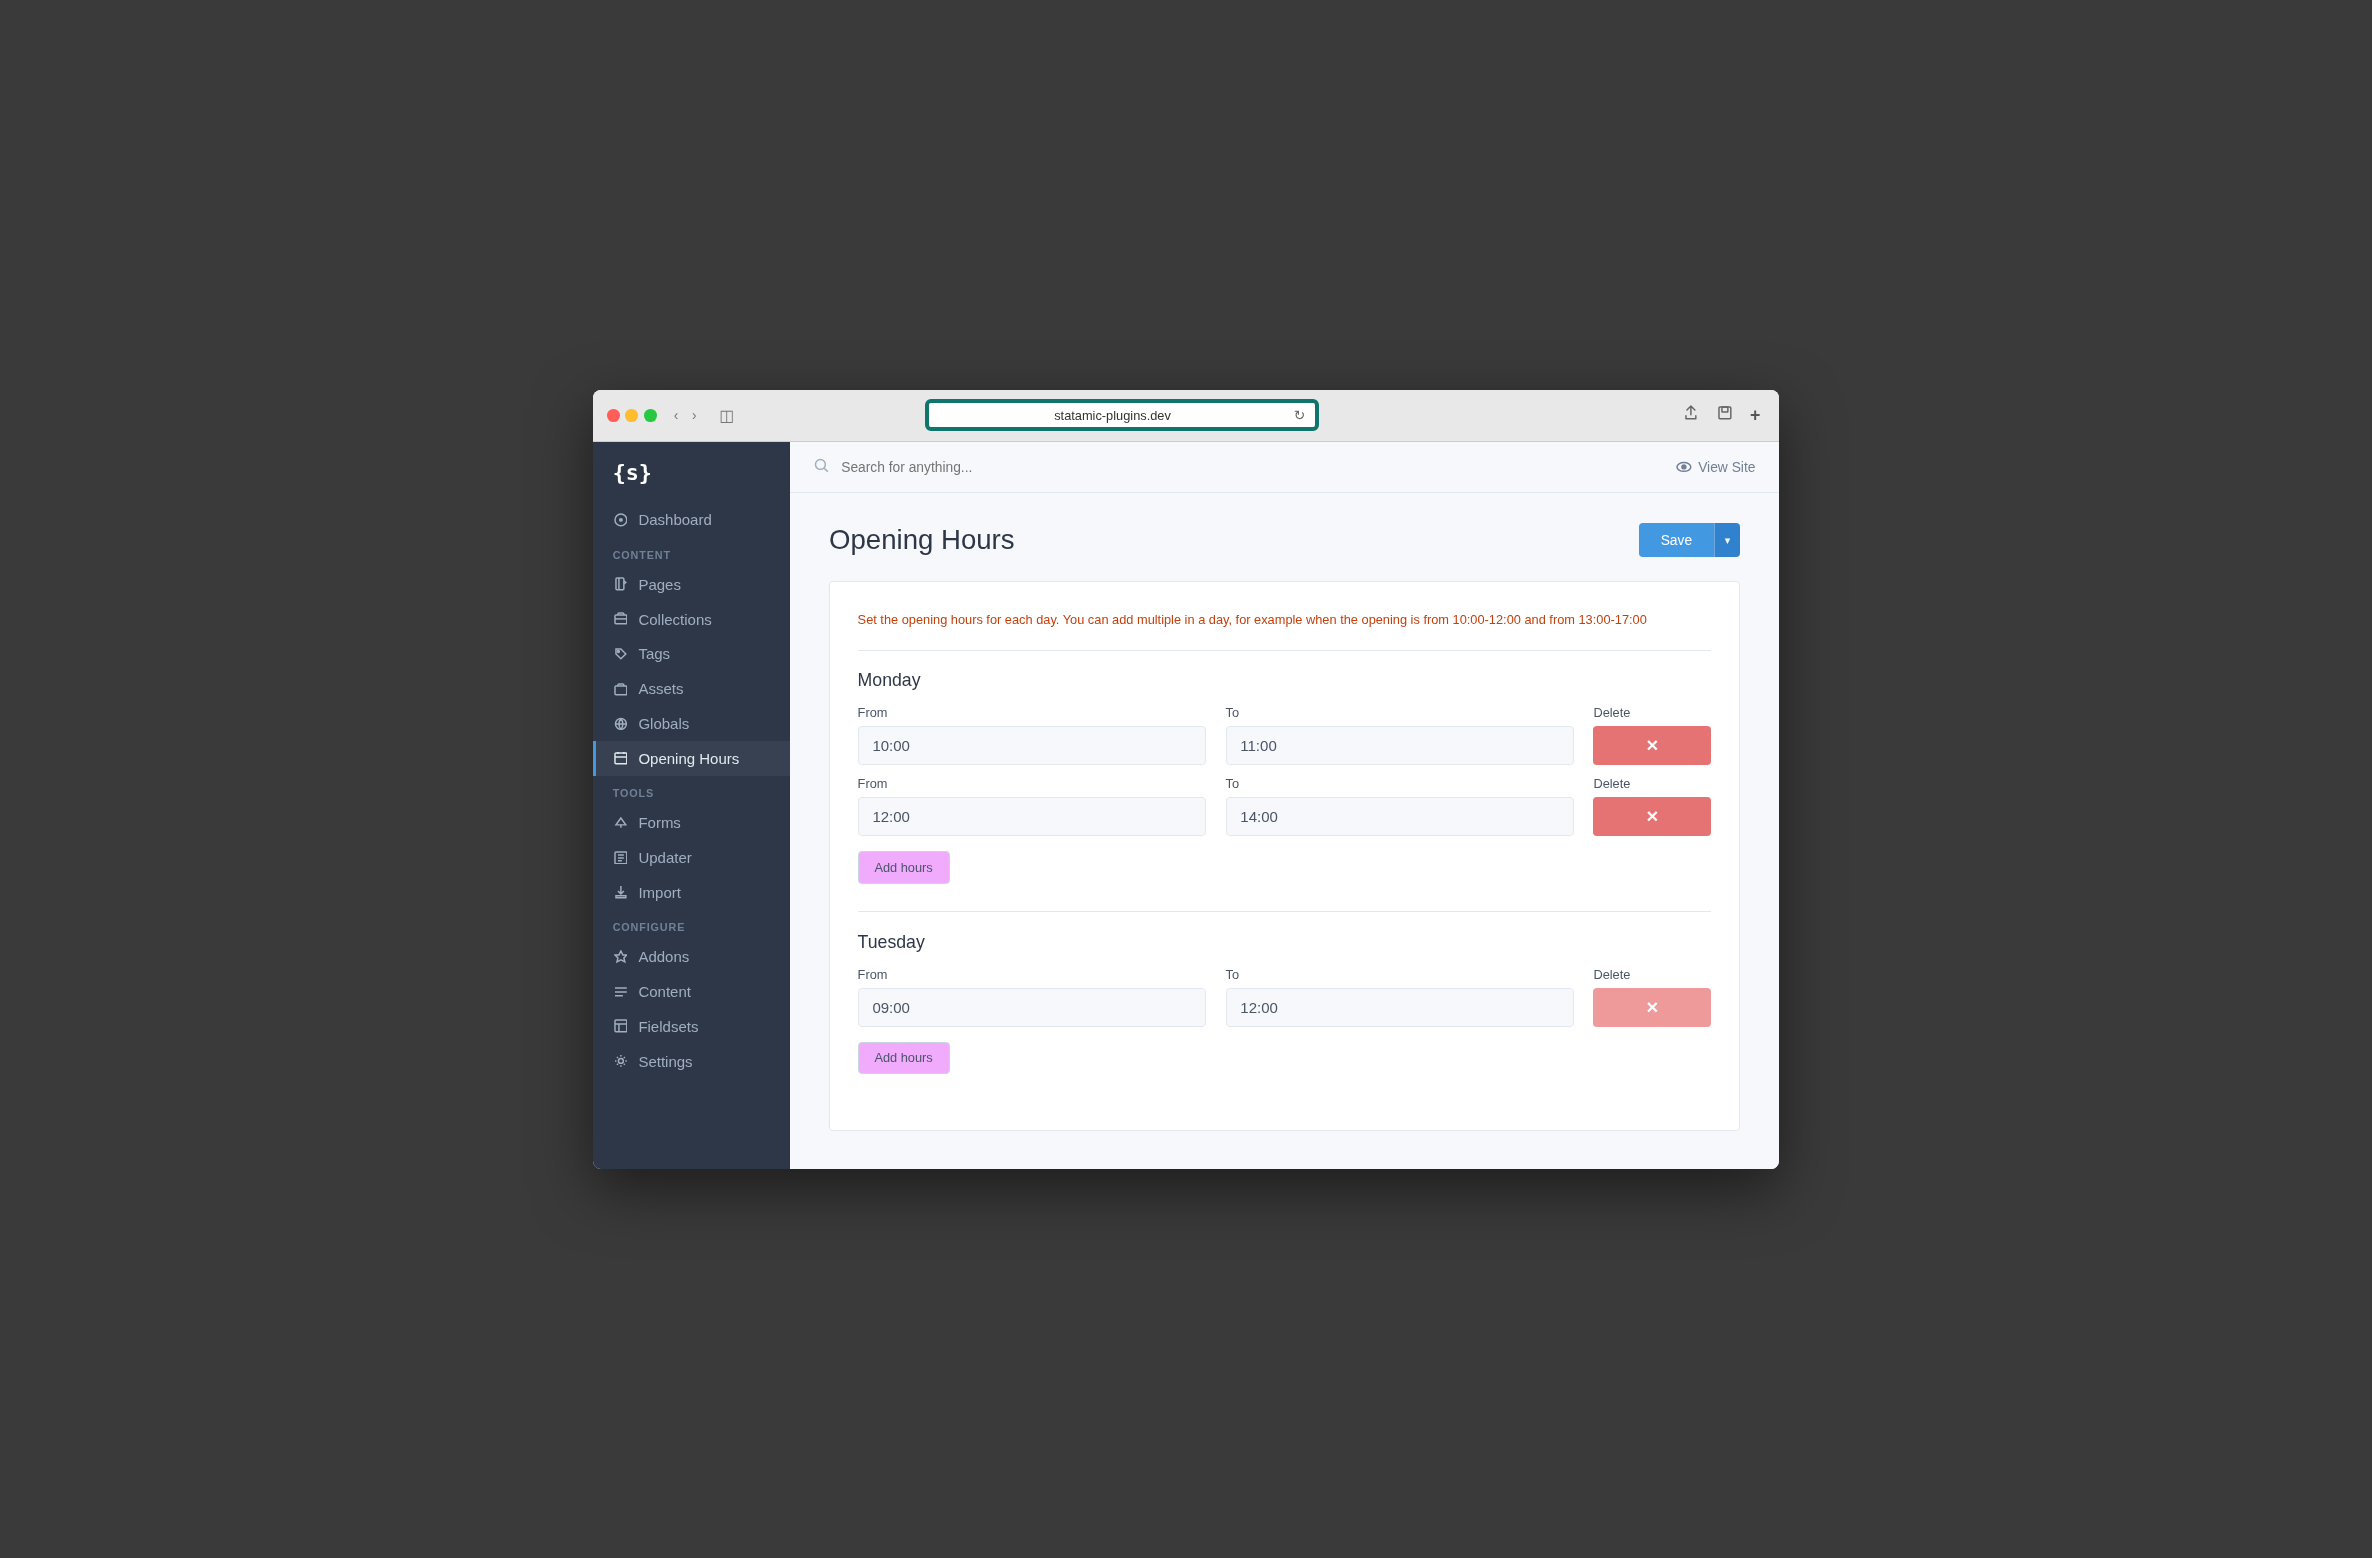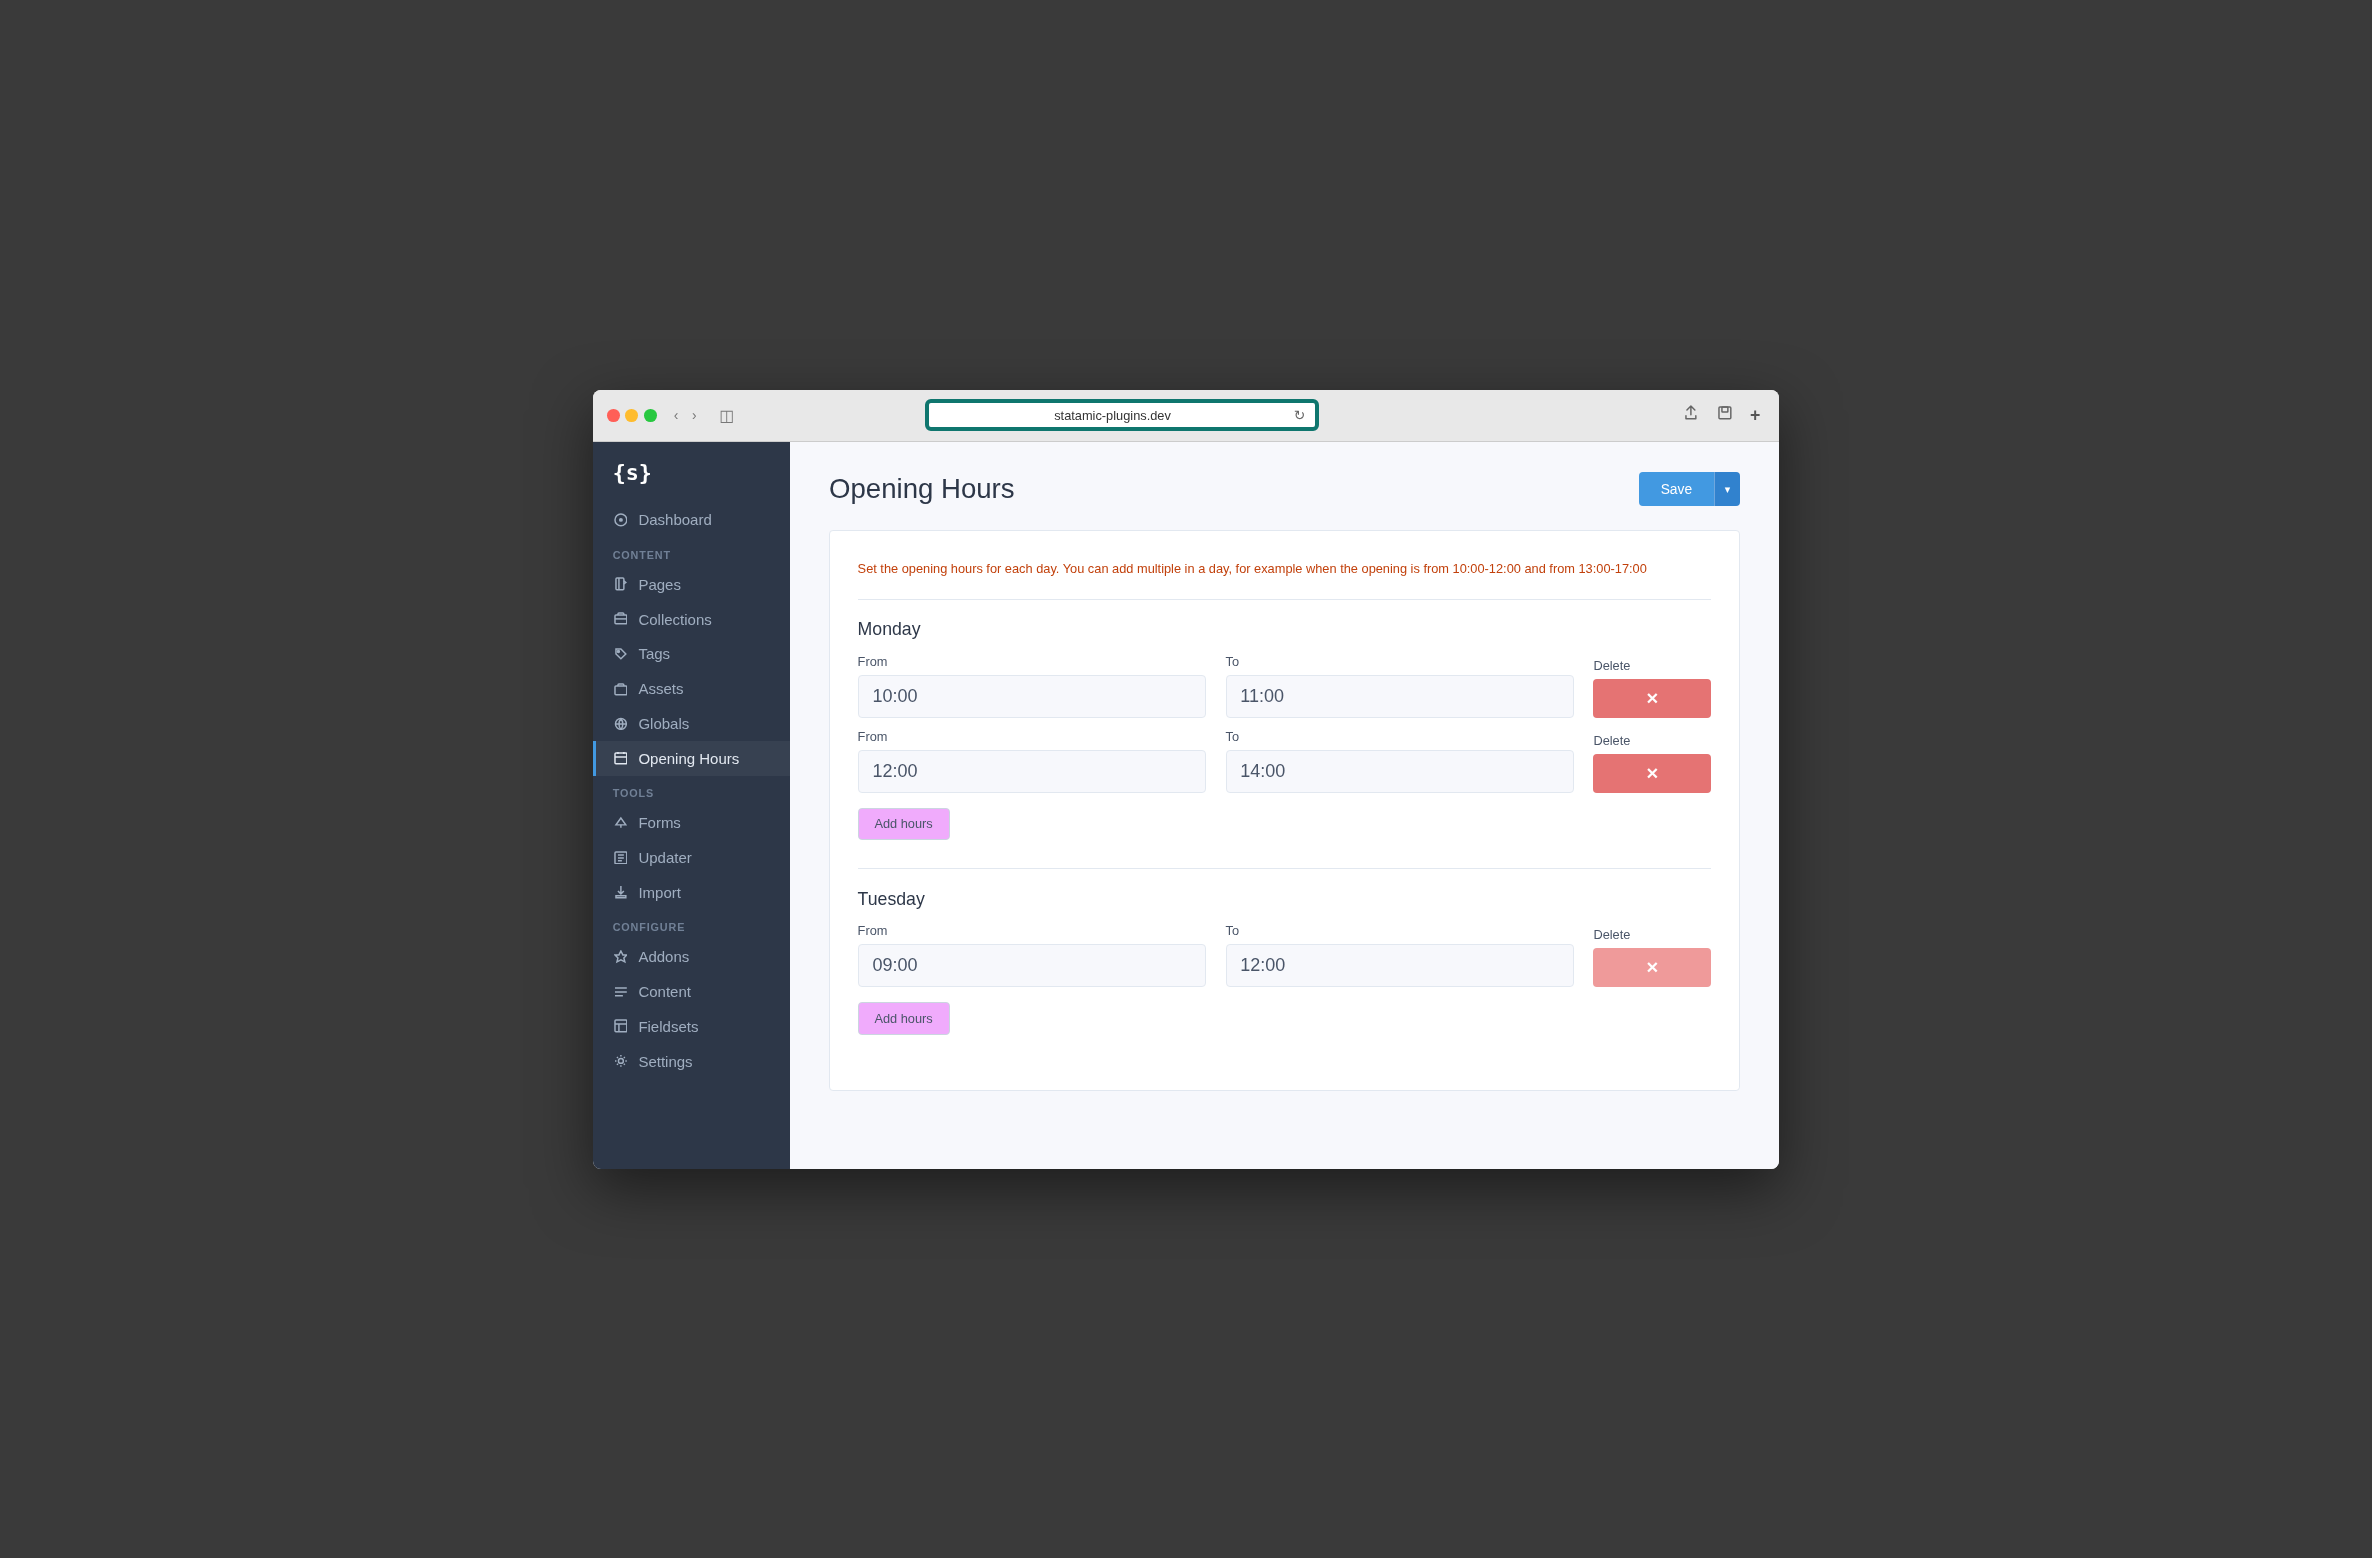--- a/index.html
+++ b/index.html
@@ -333,21 +333,21 @@
       color: #4a5568;
       font-weight: 500;
       margin-bottom: 5.9px;
     }
 
     .time-input {
       width: 100%;
       border: 1px solid #e2e8f0;
       border-radius: 3.9px;
       padding: 9.9px 13.8px;
-      font-size: 18px;
+      font-size: 15px;
       color: #4a5568;
       background: #f7f8fc;
       outline: none;
     }
 
     .delete-btn {
       background: #e57373;
       border: none;
       border-radius: 3.9px;
       padding: 9.9px;
@@ -569,20 +569,36 @@
               <circle cx="7" cy="7" r="2.5"></circle>
               <path d="M7 1v1.5M7 11.5V13M1 7h1.5M11.5 7H13M3 3l1 1M10 10l1 1M3 11l1-1M10 4l1-1"></path>
             </svg>
         </span>
         <span>Settings</span>
       </div>
     </div>
 
     <div class="main-content">
 
+      <div class="top-bar">
+        <span class="search-icon-wrap">
+          <svg width="15.8" height="15.8" viewBox="0 0 16 16" fill="none" stroke="#a0aec0" stroke-width="1.5">
+              <circle cx="6.5" cy="6.5" r="5"></circle>
+              <path d="M10.5 10.5l3.5 3.5"></path>
+            </svg>
+        </span>
+        <input class="search-input" type="text" placeholder="Search for anything..." style="">
+        <button class="view-site-btn">
+          <svg width="15.8" height="15.8" viewBox="0 0 16 16" fill="none" stroke="#718096" stroke-width="1.5">
+              <ellipse cx="8" cy="8" rx="7" ry="4.5"></ellipse>
+              <circle cx="8" cy="8" r="2" fill="#718096"></circle>
+            </svg>
+          <span>View Site</span>
+        </button>
+      </div>
 
       <div class="page-content">
 
         <div class="page-header">
           <h1 class="page-title">Opening Hours</h1>
           <div class="save-btn-group">
             <button class="save-btn">Save</button>
             <button class="save-btn-arrow">▾</button>
           </div>
         </div>

